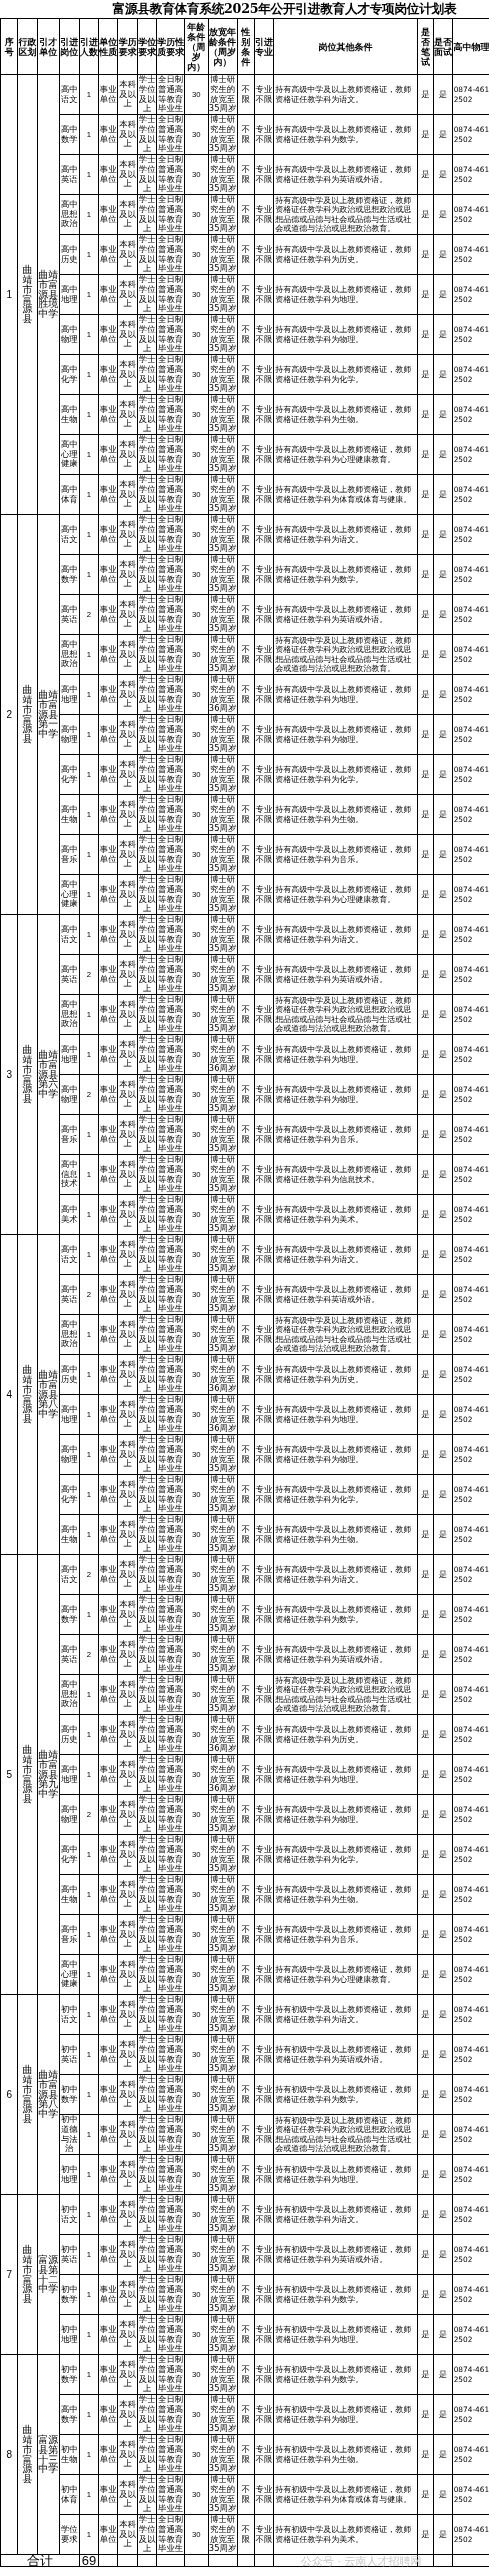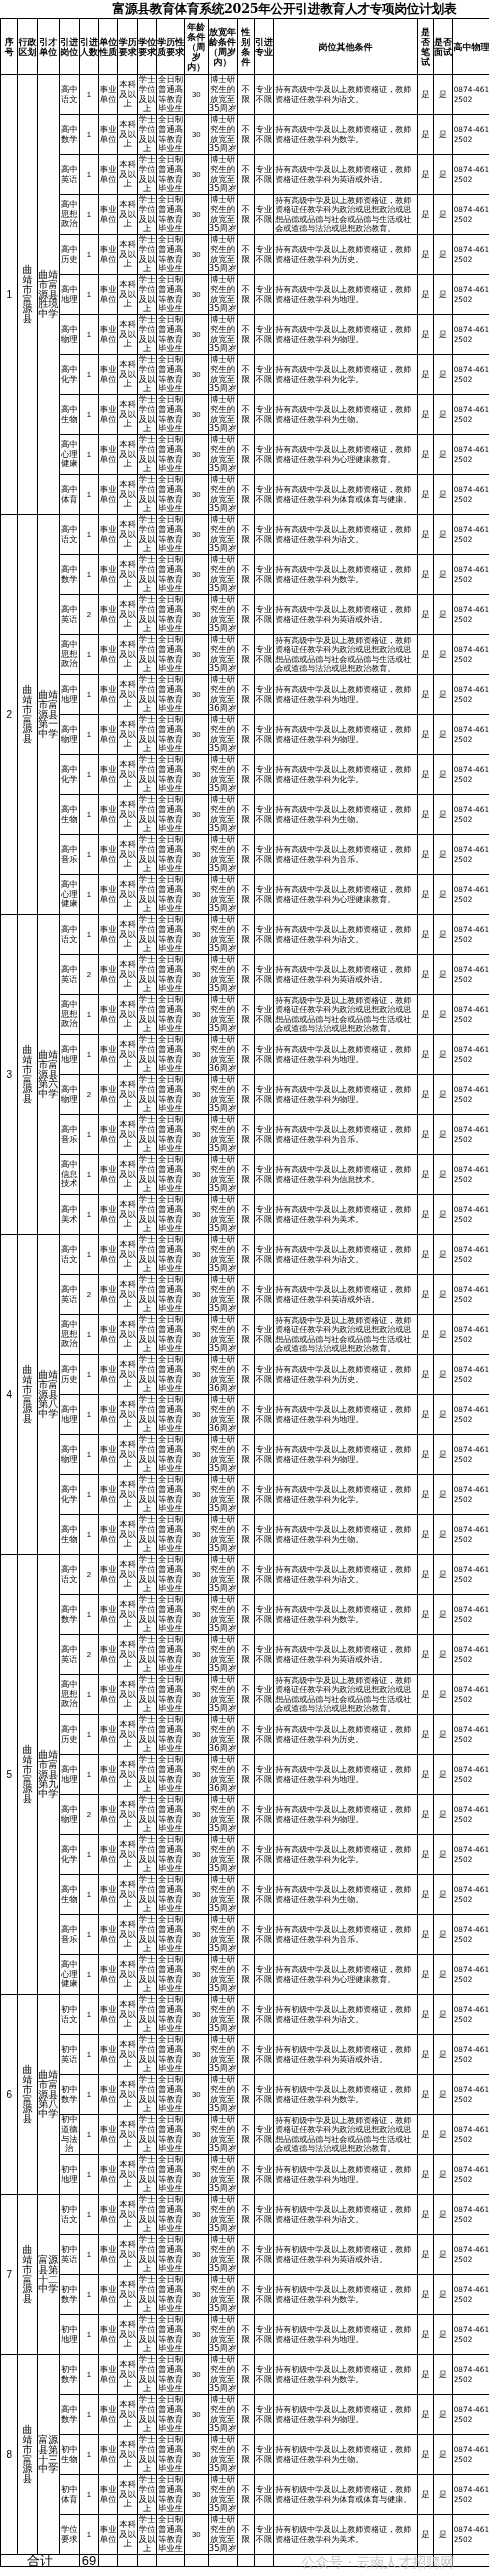--- a/index.html
+++ b/index.html
@@ -8,21 +8,21 @@
   table { position:absolute; left:0; top:18px; width:489px; border-collapse:collapse; table-layout:fixed; }
   td, th { border:0.7px solid #000; padding:0; text-align:center; vertical-align:middle; overflow:hidden; font-size:8.4px; line-height:9.7px; word-break:break-all; }
   th { font-weight:bold; font-family:"DejaVu Serif", serif; font-size:9px; line-height:10px; height:55px; }
   tr.data td { height:39px; }
   td.cond { text-align:left; padding-left:1.3px; font-size:8px; line-height:9.4px; }
   td.phone { text-align:left; padding-left:0.7px; font-size:7.4px; line-height:9.4px; word-break:break-all; }
   td.num { font-size:7.7px; font-family:"Liberation Sans", sans-serif; }
   td.narrow { font-size:8.4px; line-height:9.7px; }
   td.grp { font-size:10px; }
   tr.total td { height:11.4px; font-size:13px; line-height:11.4px; }
-  .watermark { position:absolute; left:301px; top:2554px; color:#bdbdbd; font-size:14px; opacity:0.85; pointer-events:none; }
+  .watermark { position:absolute; left:301px; top:2554px; color:#bdbdbd; font-size:11px; opacity:0.85; pointer-events:none; }
 </style>
 </head>
 <body>
 
 <div class="title">富源县教育体育系统2025年公开引进教育人才专项岗位计划表</div>
 
 <table>
   <colgroup>
     <col style="width:17.4px">
       <col style="width:19.4px">

